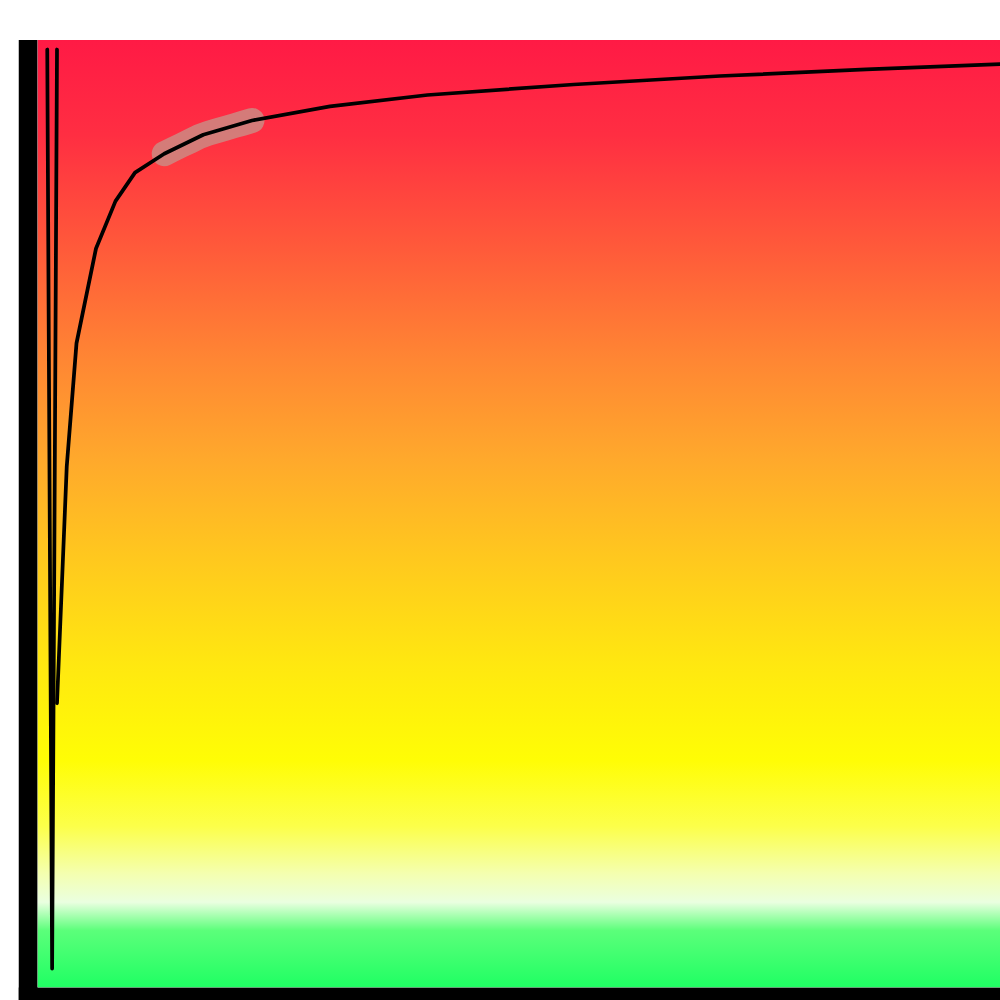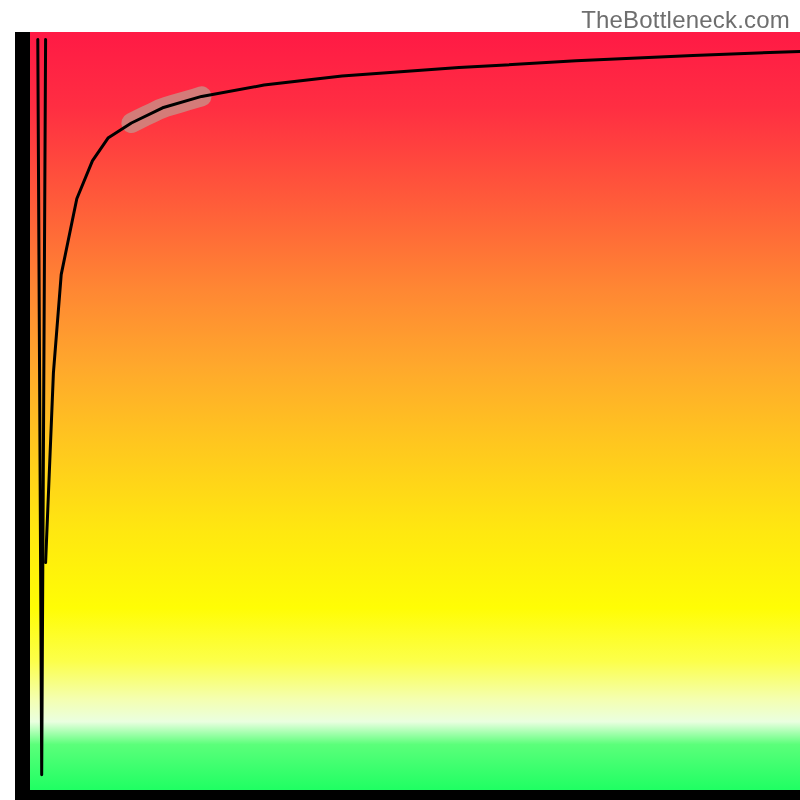--- a/index.html
+++ b/index.html
@@ -75,21 +75,20 @@
     stroke: #cc8a82;
     stroke-width: 20;
     stroke-linecap: round;
     opacity: 0.85;
   }
 </style>
 </head>
 <body>
 
 <div class="stage">
-  <div class="watermark">TheBottleneck.com</div>
 
   <div class="plot">
     <div class="gradient"></div>
 
     <svg class="curve" viewBox="0 0 780 758" preserveAspectRatio="none">
 
       <path id="spike-path" class="curve-line" d="M7.8 7.6 L11.7 742.8 L15.6 7.6"></path>
 
       <path id="marker-path" class="curve-marker" d="M101.4 91.0 L108.4 87.5 L115.4 84.1 L122.5 80.7 L129.5 77.3 L136.5 74.7 L143.5 72.6 L150.5 70.6 L157.6 68.5 L164.6 66.5 L171.6 64.4"></path>
 

